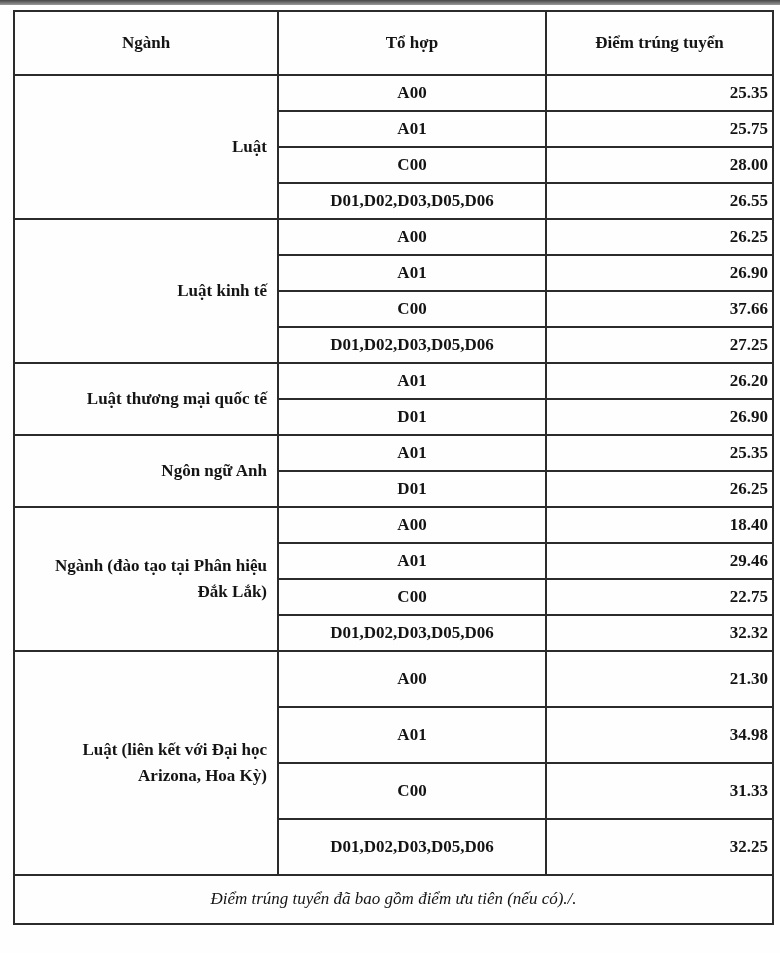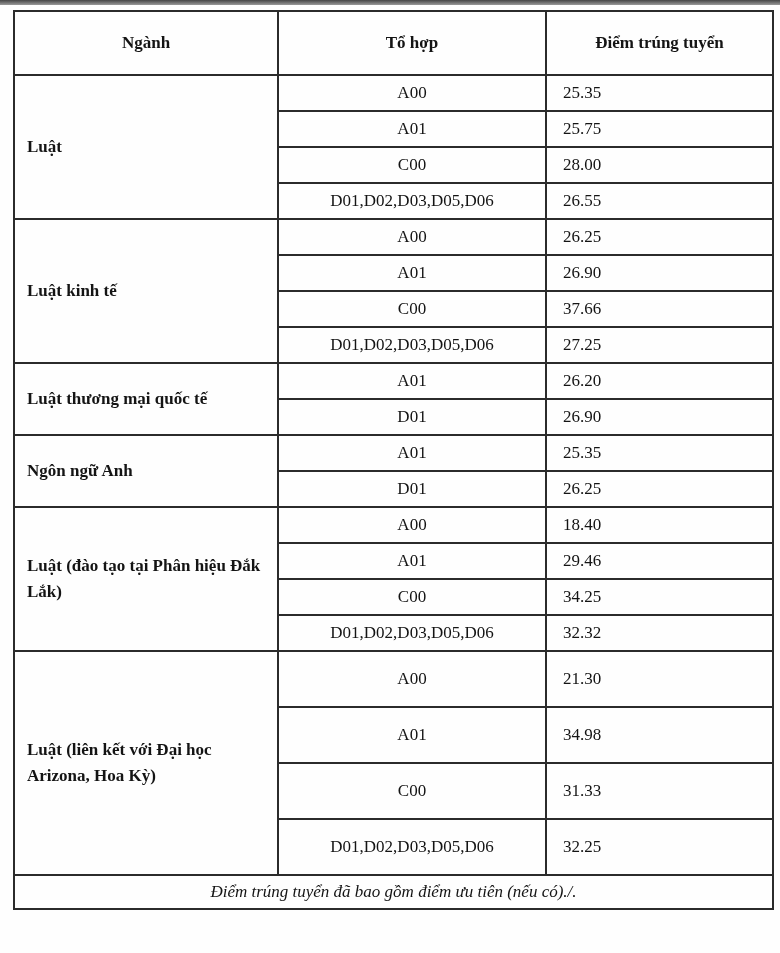--- a/index.html
+++ b/index.html
@@ -44,36 +44,36 @@
     background: #fefefe;
   }
   th.hdr {
     height: 62px;
     font-weight: bold;
     text-align: center;
     padding: 0 4px;
   }
   td.major {
     font-weight: bold;
-    text-align: left;
+    text-align: right;
     padding: 4px 10px 4px 12px;
   }
   td.combo {
-    font-weight: normal;
+    font-weight: bold;
     text-align: center;
     padding: 0 4px;
   }
   td.score {
-    font-weight: normal;
-    text-align: left;
-    padding: 0 16px;
+    font-weight: bold;
+    text-align: right;
+    padding: 0 4px;
   }
   tr.row { height: 36px; }
   tr.row-tall { height: 56px; }
-  tr.foot-row { height: 34px; padding-left: 36px; }
+  tr.foot-row { height: 49px; padding-left: 36px; }
   td.footnote {
     text-align: center;
     font-style: italic;
     font-weight: normal;
     font-size: 16px;
     padding: 2px 6px;
   }
 </style>
 </head>
 <body>
@@ -146,31 +146,31 @@
         <td class="major" rowspan="2">Ngôn ngữ Anh</td>
         <td class="combo">A01</td>
         <td class="score">25.35</td>
       </tr>
       <tr class="row">
         <td class="combo">D01</td>
         <td class="score">26.25</td>
       </tr>
 
       <tr class="row">
-        <td class="major" rowspan="4">Luật (đào tạo tại Phân hiệu Đắk Lắk)</td>
+        <td class="major" rowspan="4">Ngành (đào tạo tại Phân hiệu Đắk Lắk)</td>
         <td class="combo">A00</td>
         <td class="score">18.40</td>
       </tr>
       <tr class="row">
         <td class="combo">A01</td>
         <td class="score">29.46</td>
       </tr>
       <tr class="row">
         <td class="combo">C00</td>
-        <td class="score">34.25</td>
+        <td class="score">22.75</td>
       </tr>
       <tr class="row">
         <td class="combo">D01,D02,D03,D05,D06</td>
         <td class="score">32.32</td>
       </tr>
 
       <tr class="row-tall">
         <td class="major" rowspan="4">Luật (liên kết với Đại học Arizona, Hoa Kỳ)</td>
         <td class="combo">A00</td>
         <td class="score">21.30</td>

